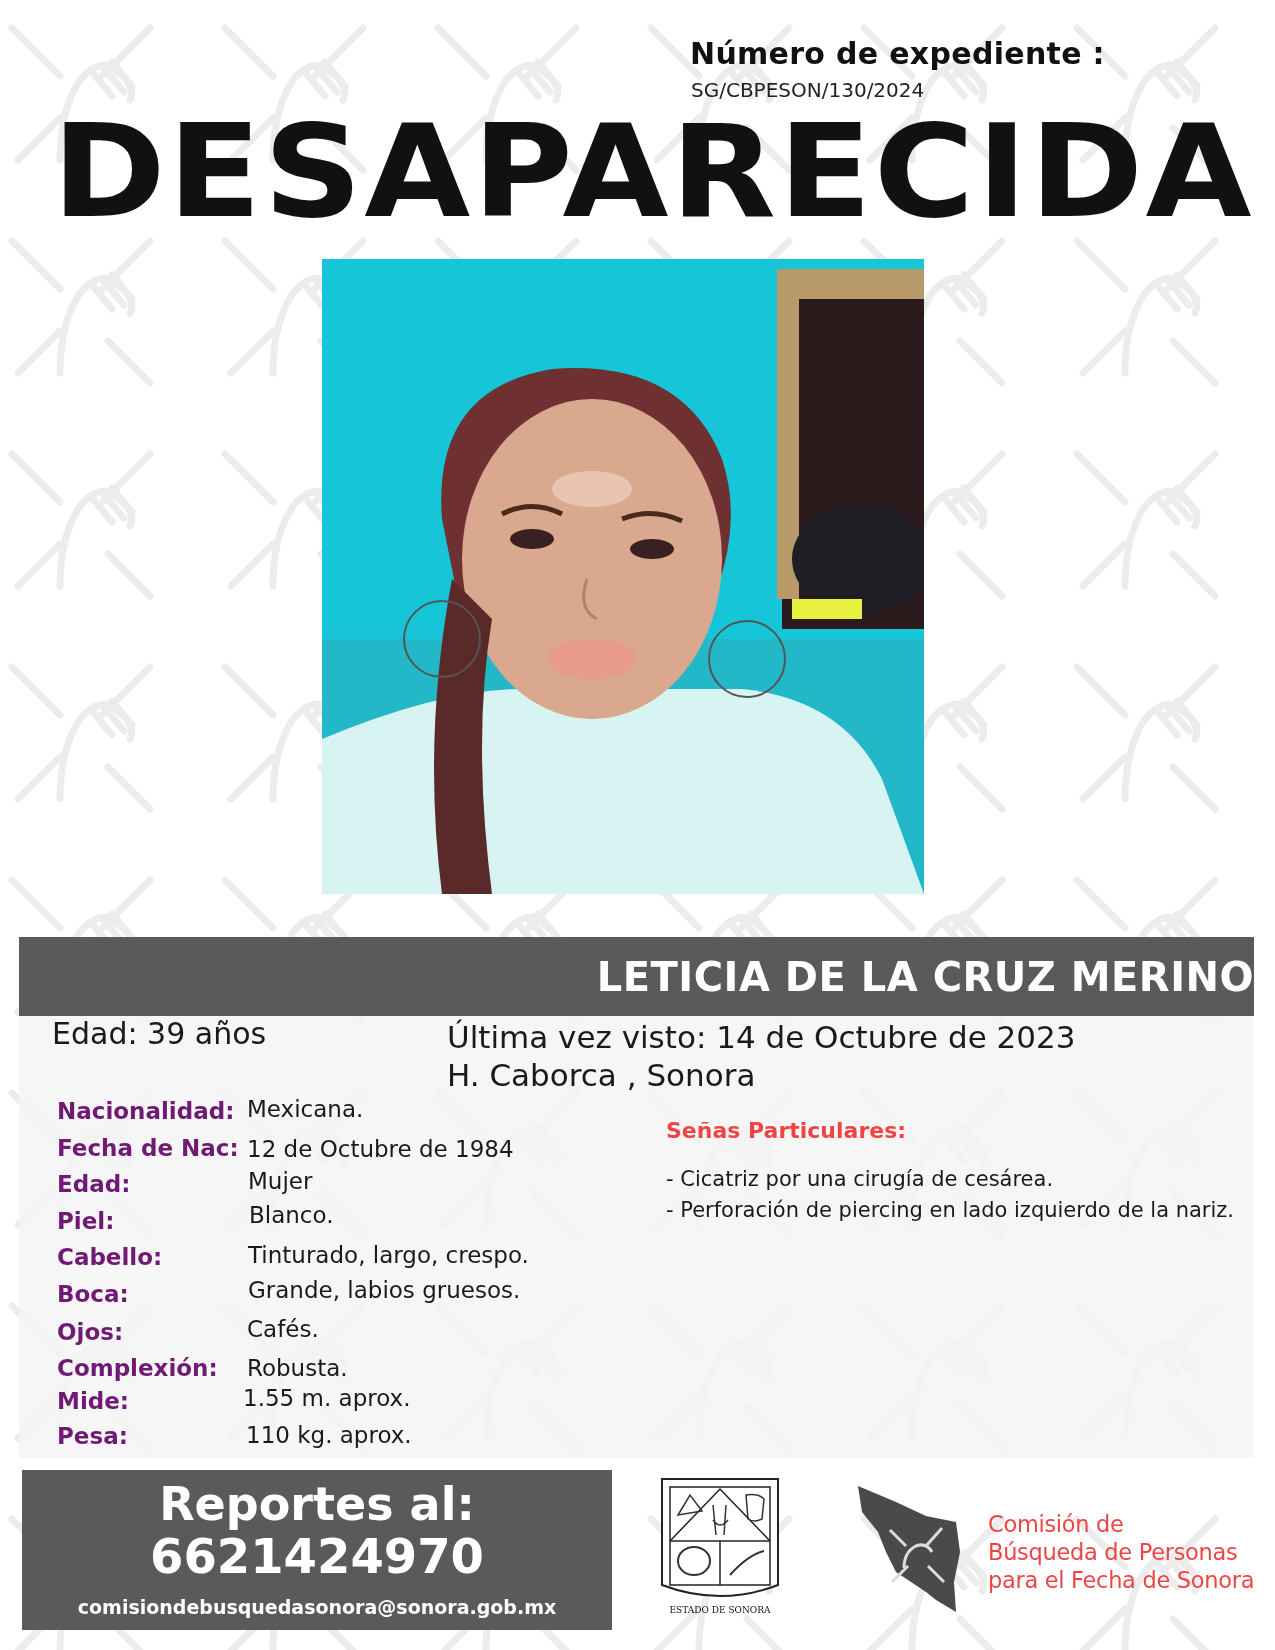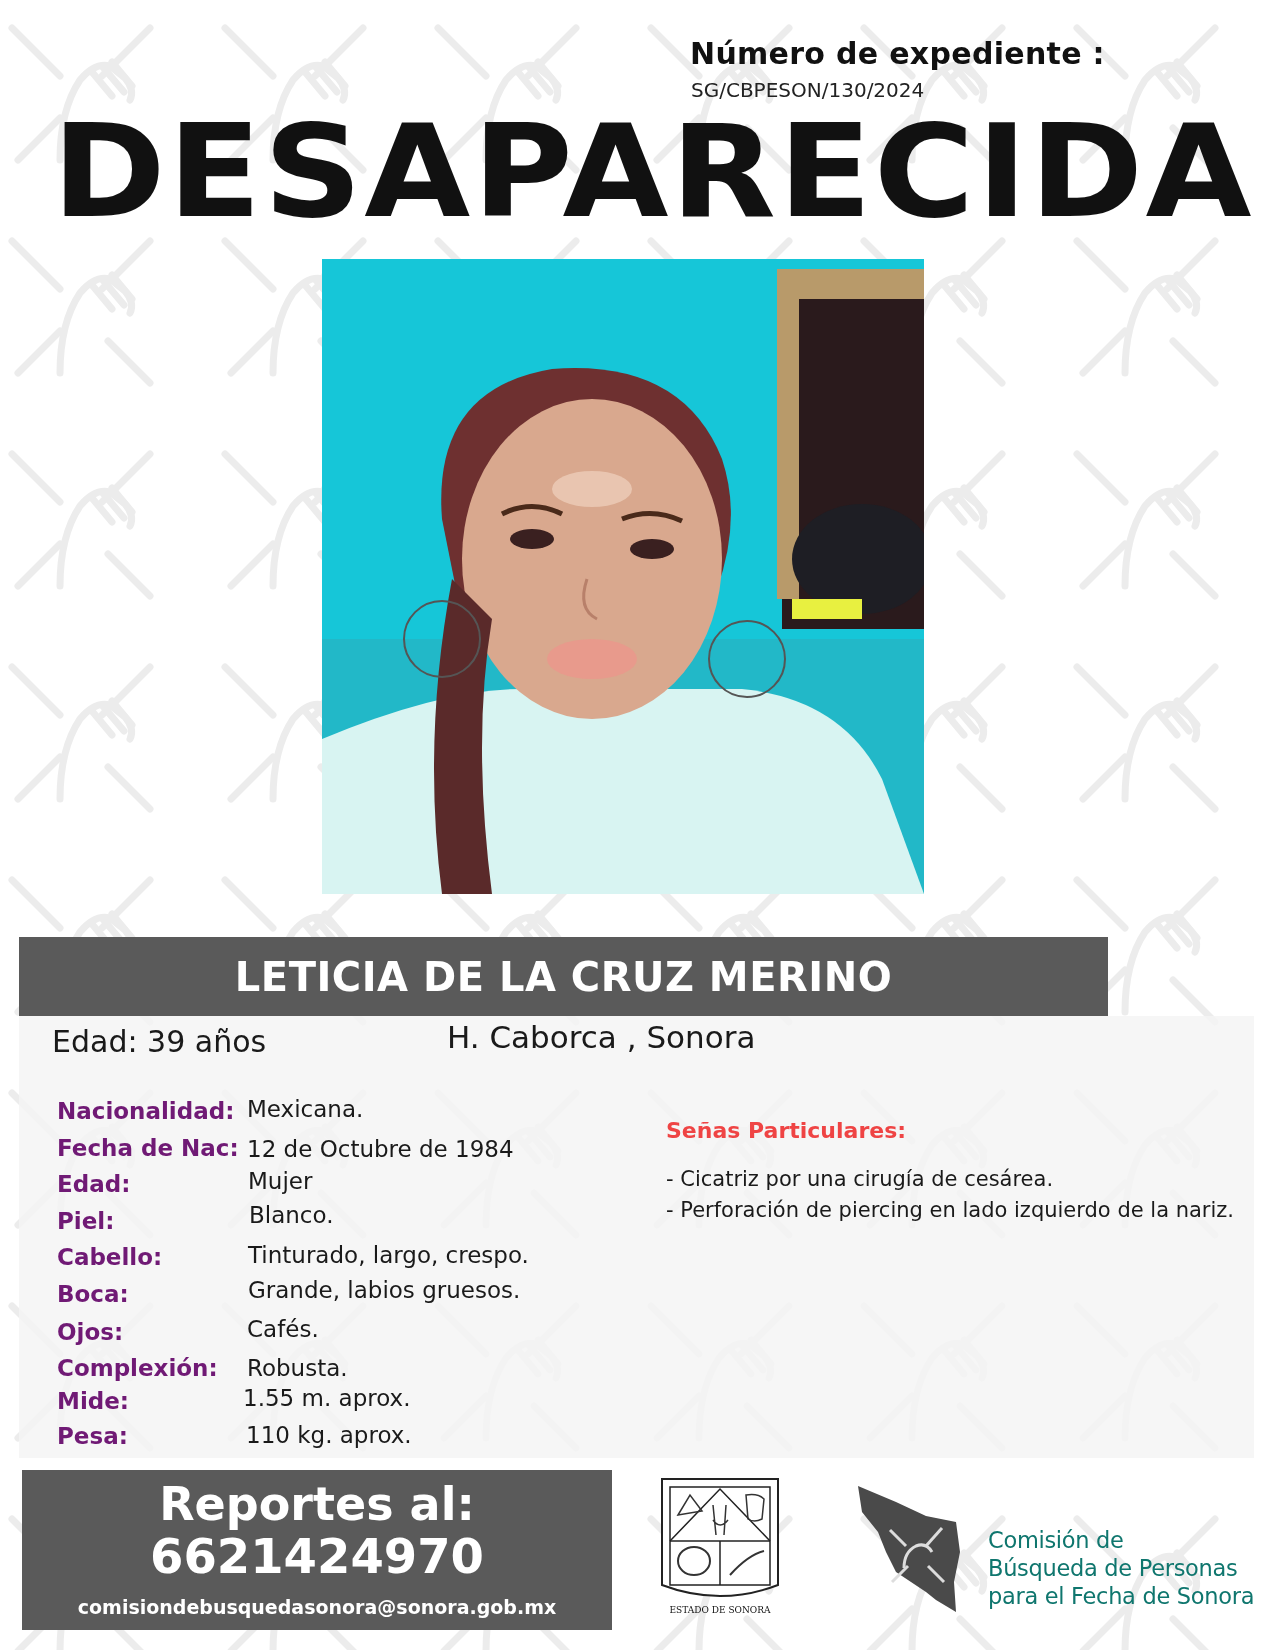--- a/index.html
+++ b/index.html
@@ -24,49 +24,49 @@
     left: 52px; top: 108px; width: 1200px;
     font-size: 128px; font-weight: bold; letter-spacing: 2px; line-height: 1;
     color: #111111; white-space: nowrap;
     transform: scaleX(1.07); transform-origin: left top;
   }
   .photo {
     left: 322px; top: 259px; width: 602px; height: 635px; overflow: hidden;
     background: #17c7d6;
   }
   .name-bar {
-    left: 19px; top: 937px; width: 1089px; height: 79px;
+    left: 19px; top: 937px; width: 1235px; height: 79px;
     background: #5a5a5a; color: #ffffff;
-    display: flex; align-items: center; justify-content: center;
+    display: flex; align-items: center; justify-content: flex-end;
     font-size: 40px; font-weight: bold; letter-spacing: 0.5px;
   }
   .info-panel {
     left: 19px; top: 1016px; width: 1235px; height: 442px;
     background: rgba(245,245,245,0.85);
   }
-  .edad { left: 52px; top: 1016px; font-size: 30px; color: #1a1a1a; margin-top: 8px; }
+  .edad { left: 52px; top: 1016px; font-size: 30px; color: #1a1a1a; }
   .ultima { left: 447px; top: 1018px; font-size: 31px; color: #1a1a1a; line-height: 38px; }
   .attrs { left: 57px; top: 1098px; }
   .attr-row { position: absolute; white-space: nowrap; }
   .attr-label { position: absolute; left: 0; font-size: 23px; font-weight: bold; color: #701a75; }
   .attr-value { position: absolute; font-size: 23px; color: #1a1a1a; }
   .senas-title { left: 666px; top: 1118px; font-size: 22px; font-weight: bold; color: #ef4444; }
   .senas-list { left: 666px; top: 1164px; width: 590px; font-size: 21px; line-height: 30.5px; color: #1a1a1a; }
   .senas-list div { margin: 0; }
   .report-box {
     left: 22px; top: 1470px; width: 590px; height: 160px;
     background: #5a5a5a; color: #fff; text-align: center;
   }
   .report-title { position: absolute; left: 0; right: 0; top: 8px; font-size: 46px; font-weight: bold; line-height: 52px; }
   .report-phone { position: absolute; left: 0; right: 0; top: 58px; font-size: 48px; font-weight: bold; line-height: 56px; }
   .report-email { position: absolute; left: 0; right: 0; top: 124px; font-size: 19px; font-weight: bold; line-height: 26px; }
   .shield { left: 658px; top: 1475px; width: 124px; height: 142px; }
   .shield-caption { position: absolute; left: 0; right: 0; bottom: 2px; text-align: center; font-family: "DejaVu Serif", serif; font-size: 9px; color: #111; }
   .comision-map { left: 856px; top: 1482px; width: 110px; height: 135px; }
-  .comision-text { left: 988px; top: 1510px; font-size: 22.5px; line-height: 28px; color: #0f766e; font-family: "DejaVu Sans", sans-serif; letter-spacing: -0.3px; margin-top: 16px; }
+  .comision-text { left: 988px; top: 1510px; font-size: 22.5px; line-height: 28px; color: #ef4444; font-family: "DejaVu Sans", sans-serif; letter-spacing: -0.3px; }
 </style>
 </head>
 <body>
 
 <svg class="watermark" width="1275" height="1650" xmlns="http://www.w3.org/2000/svg">
   <defs>
     <pattern id="hands" x="0" y="0" width="213" height="213" patternUnits="userSpaceOnUse">
       <g fill="none" stroke="#ececec" stroke-width="7" stroke-linecap="round" stroke-linejoin="round">
         <path d="M12 28 L60 76"></path>
         <path d="M150 28 L102 76"></path>
@@ -112,20 +112,21 @@
 </div>
 
 <div class="layer name-bar">
   <span>LETICIA DE LA CRUZ MERINO</span>
 </div>
 
 <div class="layer info-panel"></div>
 
 <div class="layer edad">Edad: 39 años</div>
 <div class="layer ultima">
+  <div>Última vez visto: 14 de Octubre de 2023</div>
   <div>H. Caborca , Sonora</div>
 </div>
 
 <div class="layer attrs">
   <div class="attr-row" style="top:0px;">
     <span class="attr-label">Nacionalidad:</span>
     <span class="attr-value" style="left:190px; top:-2px;">Mexicana.</span>
   </div>
   <div class="attr-row" style="top:37px;">
     <span class="attr-label">Fecha de Nac:</span>

